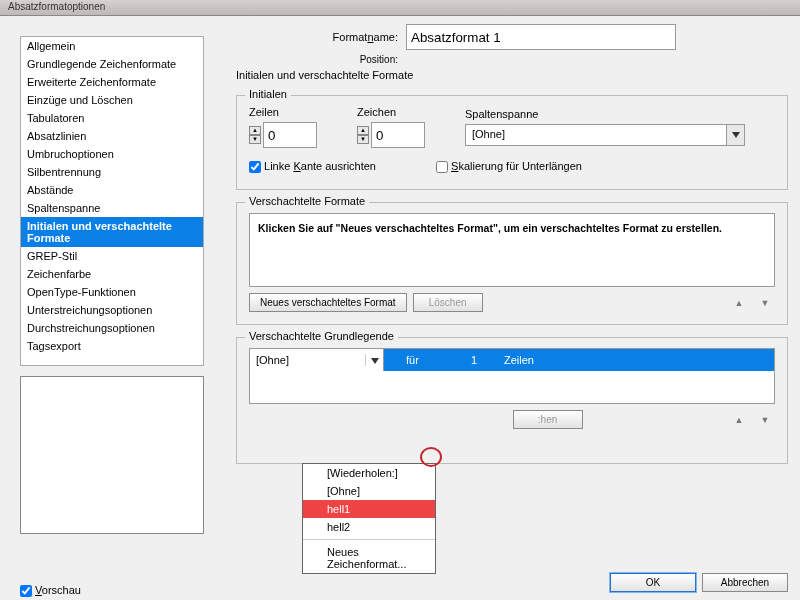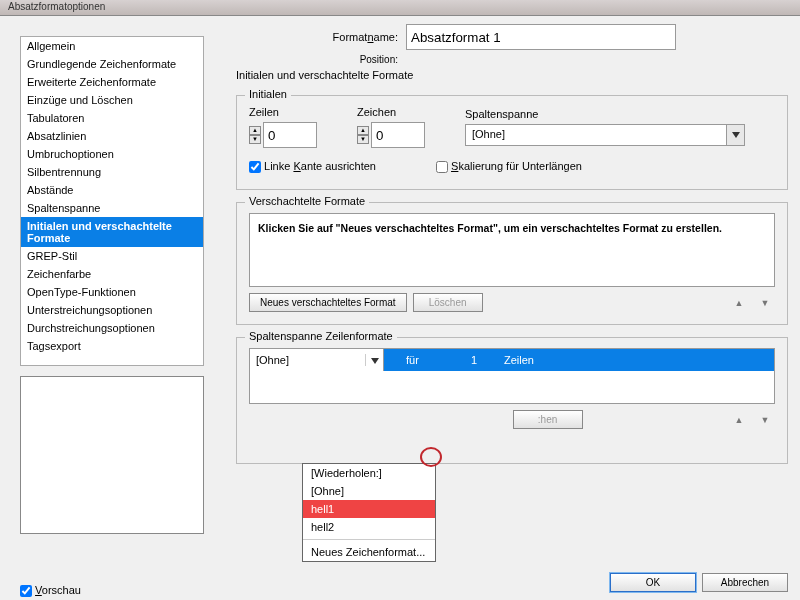--- a/index.html
+++ b/index.html
@@ -29,21 +29,21 @@
 .btn { border: 1px solid #888; background: linear-gradient(#fff,#e2e2e2); padding: 3px 10px; font-size: 10px; min-width: 70px; }
 .btn.disabled { color: #999; }
 .nested-box { border: 1px solid #999; background: #fff; height: 74px; padding: 8px; font-size: 10.5px; }
 .btn-row { display: flex; align-items: center; gap: 6px; margin-top: 6px; }
 .arrow-btn { width: 20px; height: 16px; font-size: 9px; color: #777; display: flex; align-items: center; justify-content: center; }
 .line-row { background: #0a7fe6; color: #fff; display: flex; align-items: center; height: 22px; }
 .line-cell-combo { background: #fff; color: #000; display: flex; align-items: center; width: 134px; height: 22px; border-right: 1px solid #999; }
 .line-cell-combo .txt { flex: 1; padding: 0 6px; }
 .line-cell-combo .arr { width: 18px; text-align: center; border-left: 1px solid #ccc; }
 .dropdown { position: absolute; left: 302px; top: 463px; width: 134px; background: #fff; border: 1px solid #666; z-index: 10; }
-.dd-item { padding: 3px 8px; cursor: default; }
+.dd-item { padding: 3px 24px; cursor: default; }
 .dd-item.hl { background: #ef4444; color: #fff; }
 .dd-sep { border-top: 1px solid #ccc; margin: 3px 0; }
 .red-circle { position: absolute; border: 2px solid #c1272d; border-radius: 50%; width: 22px; height: 20px; left: 420px; top: 447px; z-index: 20; pointer-events: none; }
 .footer { position: absolute; right: 12px; bottom: 8px; display: flex; gap: 6px; }
 .footer .btn { min-width: 86px; }
 .ok-btn { border: 1px solid #2a6fc9; outline: 1px solid #7fb8ef; }
 .line-box { border: 1px solid #999; background: #fff; height: 56px; }
 .underline-char { text-decoration: underline; }
 svg.tri { width: 8px; height: 6px; }
 </style>
@@ -145,21 +145,21 @@
       <div class="btn-row">
         <button class="btn">Neues verschachteltes Format</button>
         <button class="btn disabled">Löschen</button>
         <div style="flex:1"></div>
         <div class="arrow-btn">▲</div>
         <div class="arrow-btn">▼</div>
       </div>
     </div>
 
     <div class="fieldset" style="padding-bottom:34px">
-      <div class="legend">Spaltenspanne Zeilenformate</div>
+      <div class="legend">Verschachtelte Grundlegende</div>
       <div class="line-box">
         <div class="line-row">
           <div class="line-cell-combo">
             <div class="txt">[Ohne]</div>
             <div class="arr"><svg class="tri" viewBox="0 0 8 6">
                   <path d="M0 0 L8 0 L4 6 Z" fill="#333"></path>
                 </svg></div>
           </div>
           <div style="width:60px;padding-left:22px">für</div>
           <div style="width:60px;text-align:center">1</div>

